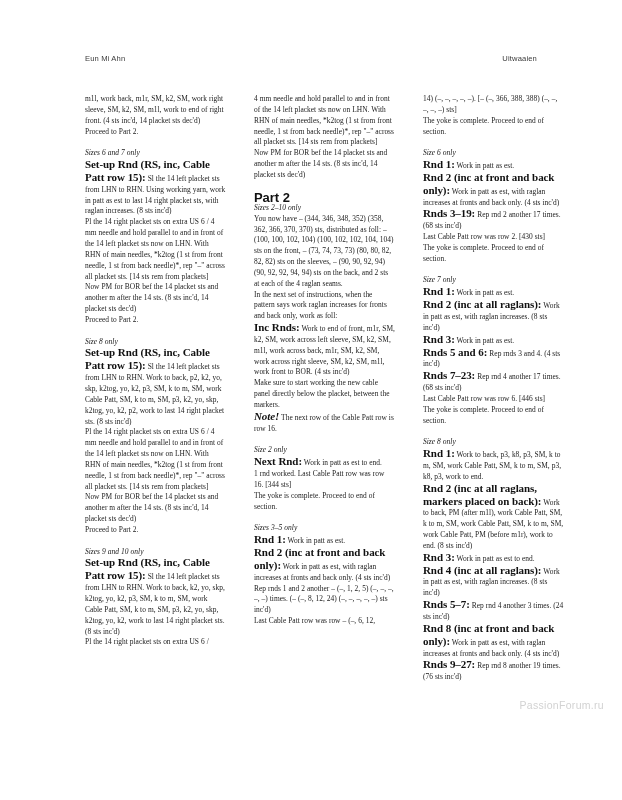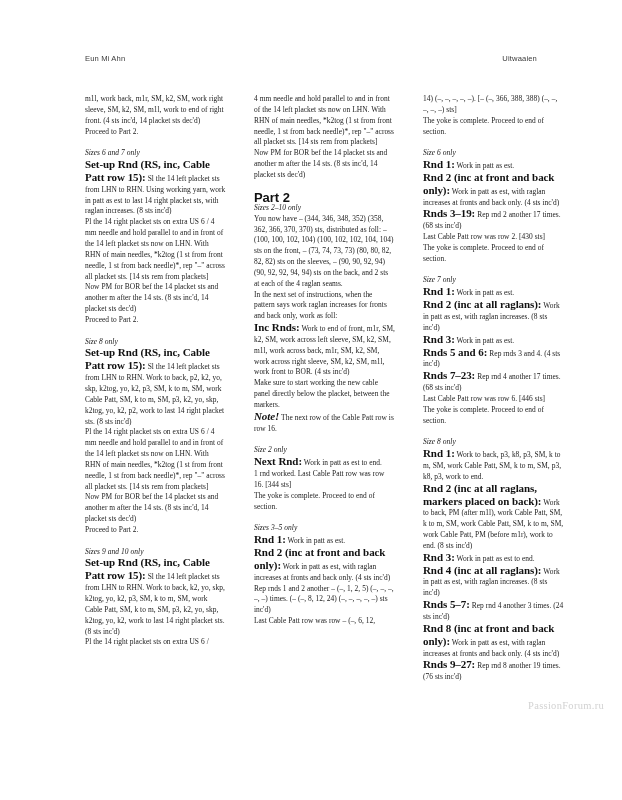--- a/index.html
+++ b/index.html
@@ -98,21 +98,21 @@
     font-weight: bold;
     color: #222;
     letter-spacing: 0.2px;
   }
 
   
   .watermark {
     position: absolute;
     right: 18px;
     bottom: 9px;
-    font-family: Liberation Serif, serif;
+    font-family: Liberation Sans, sans-serif;
     font-size: 10.5px;
     letter-spacing: 0.3px;
     color: #d2d2d2;
     padding-left: 34px;
   }
 </style>
 </head>
 <body>
 
 <div class="page">

